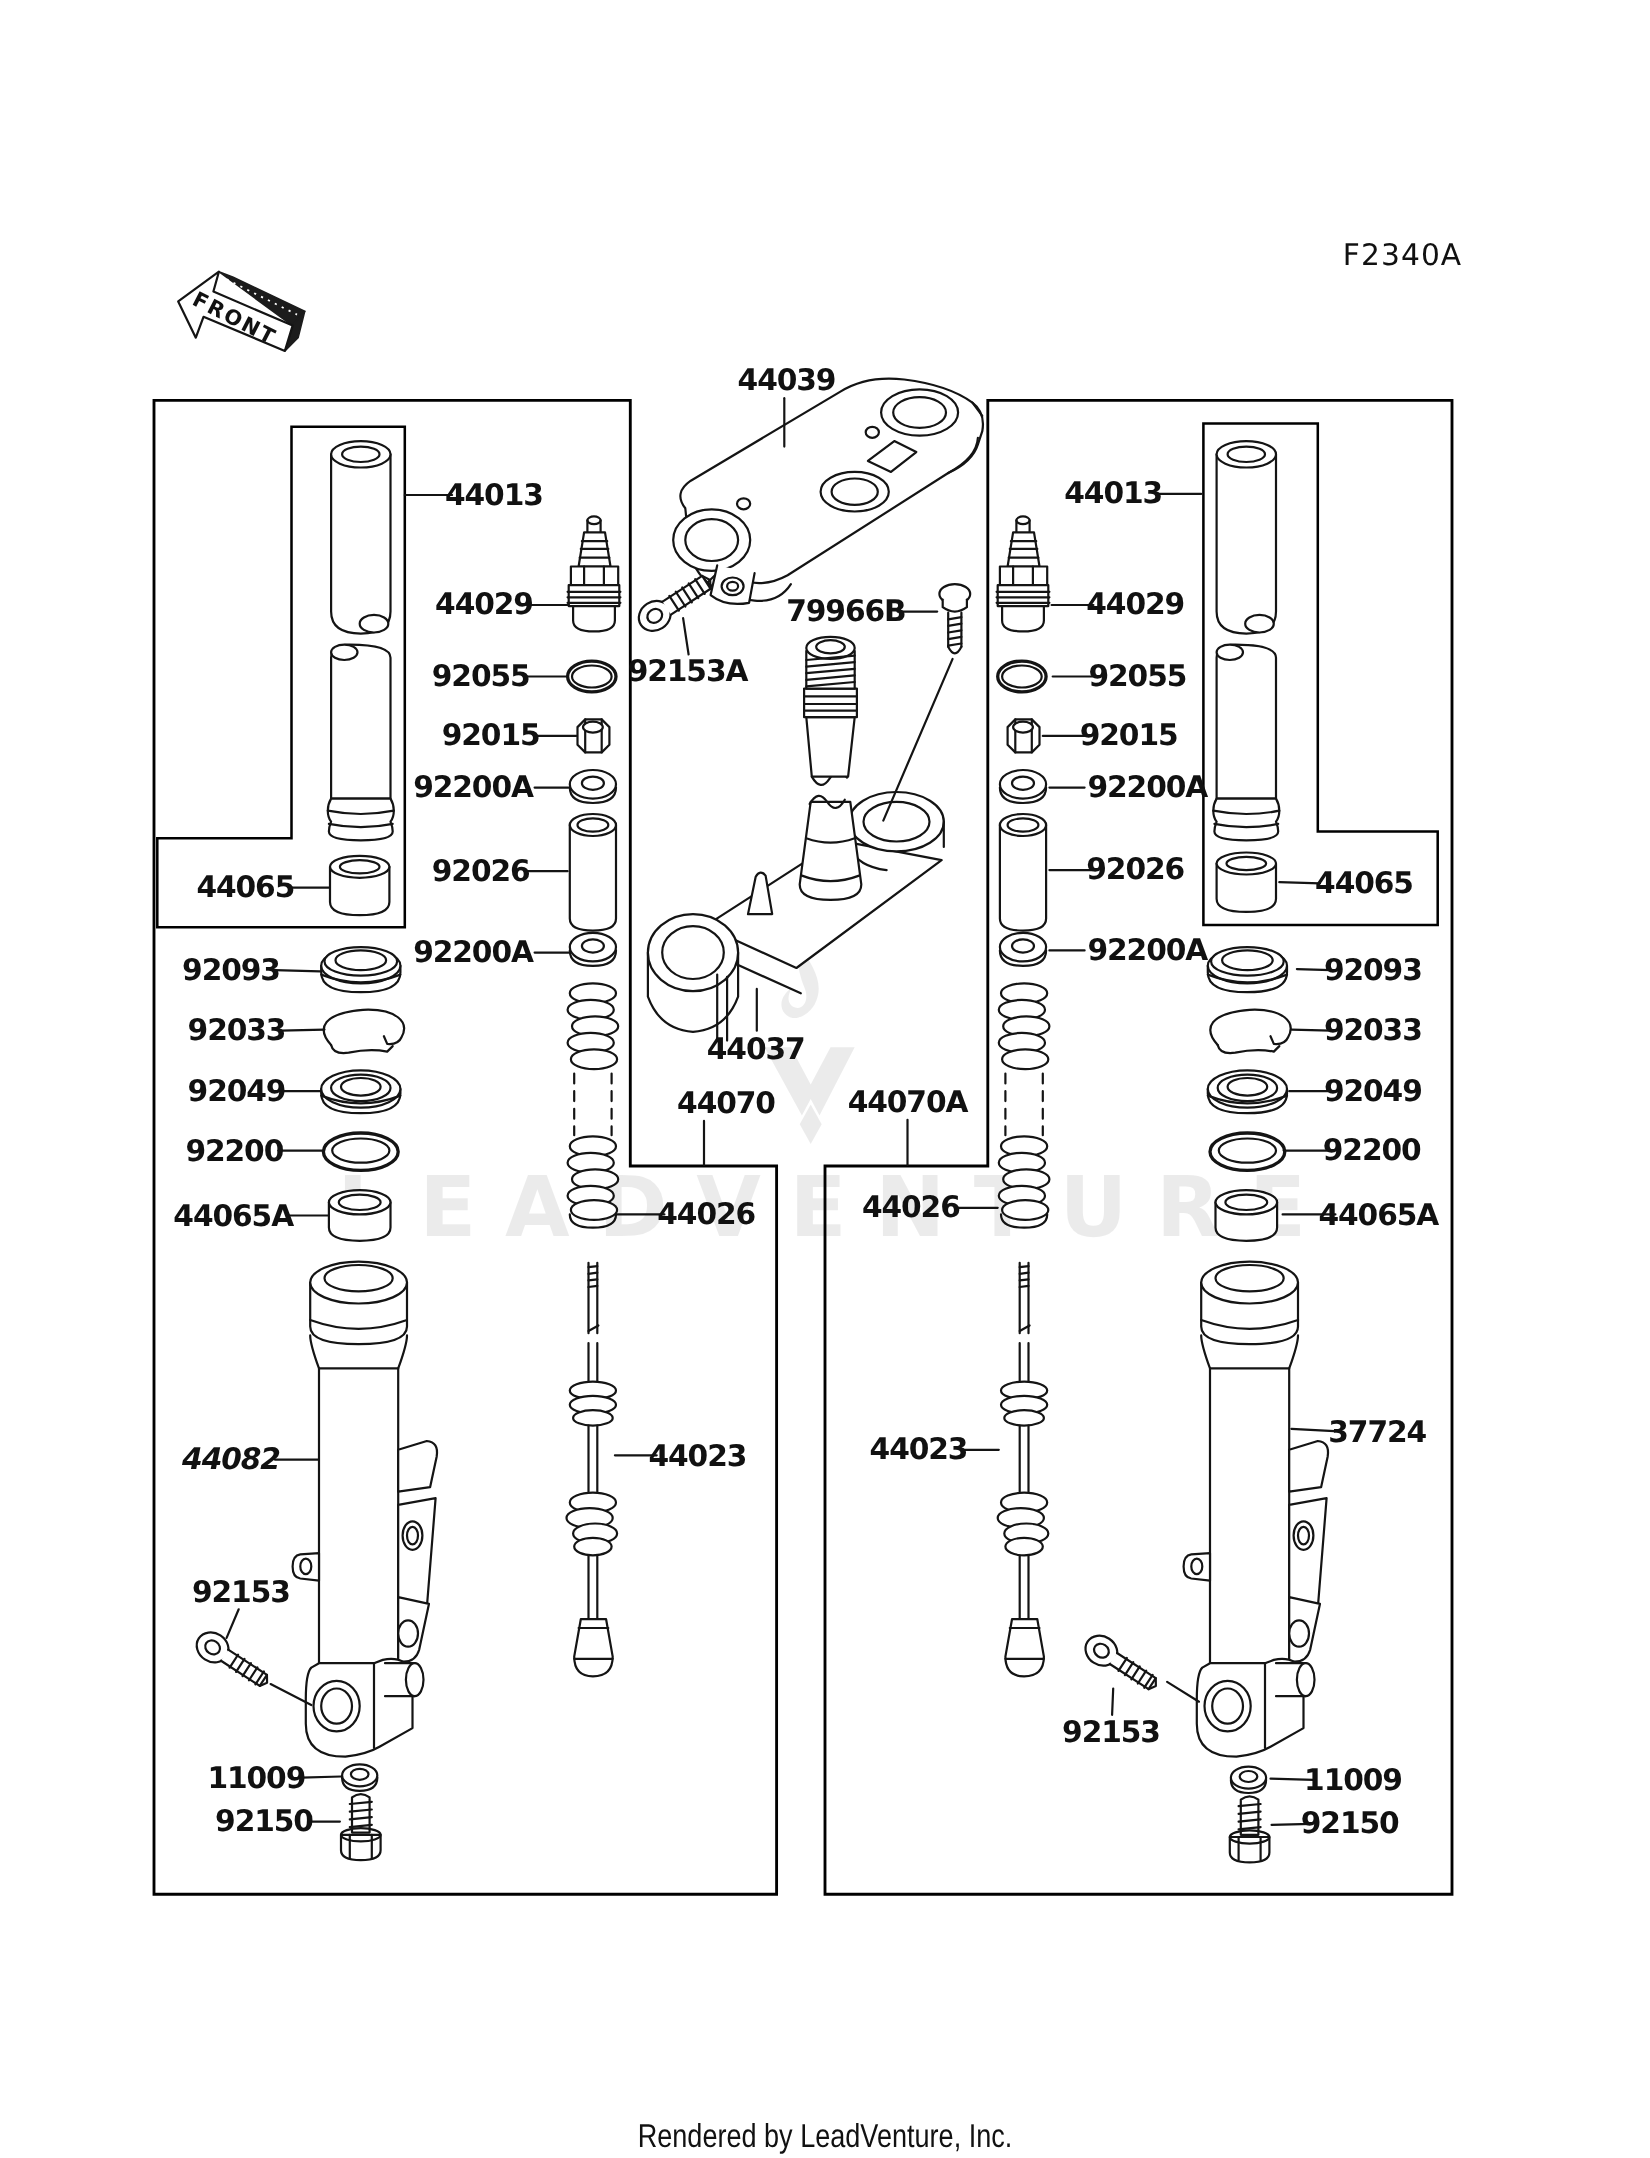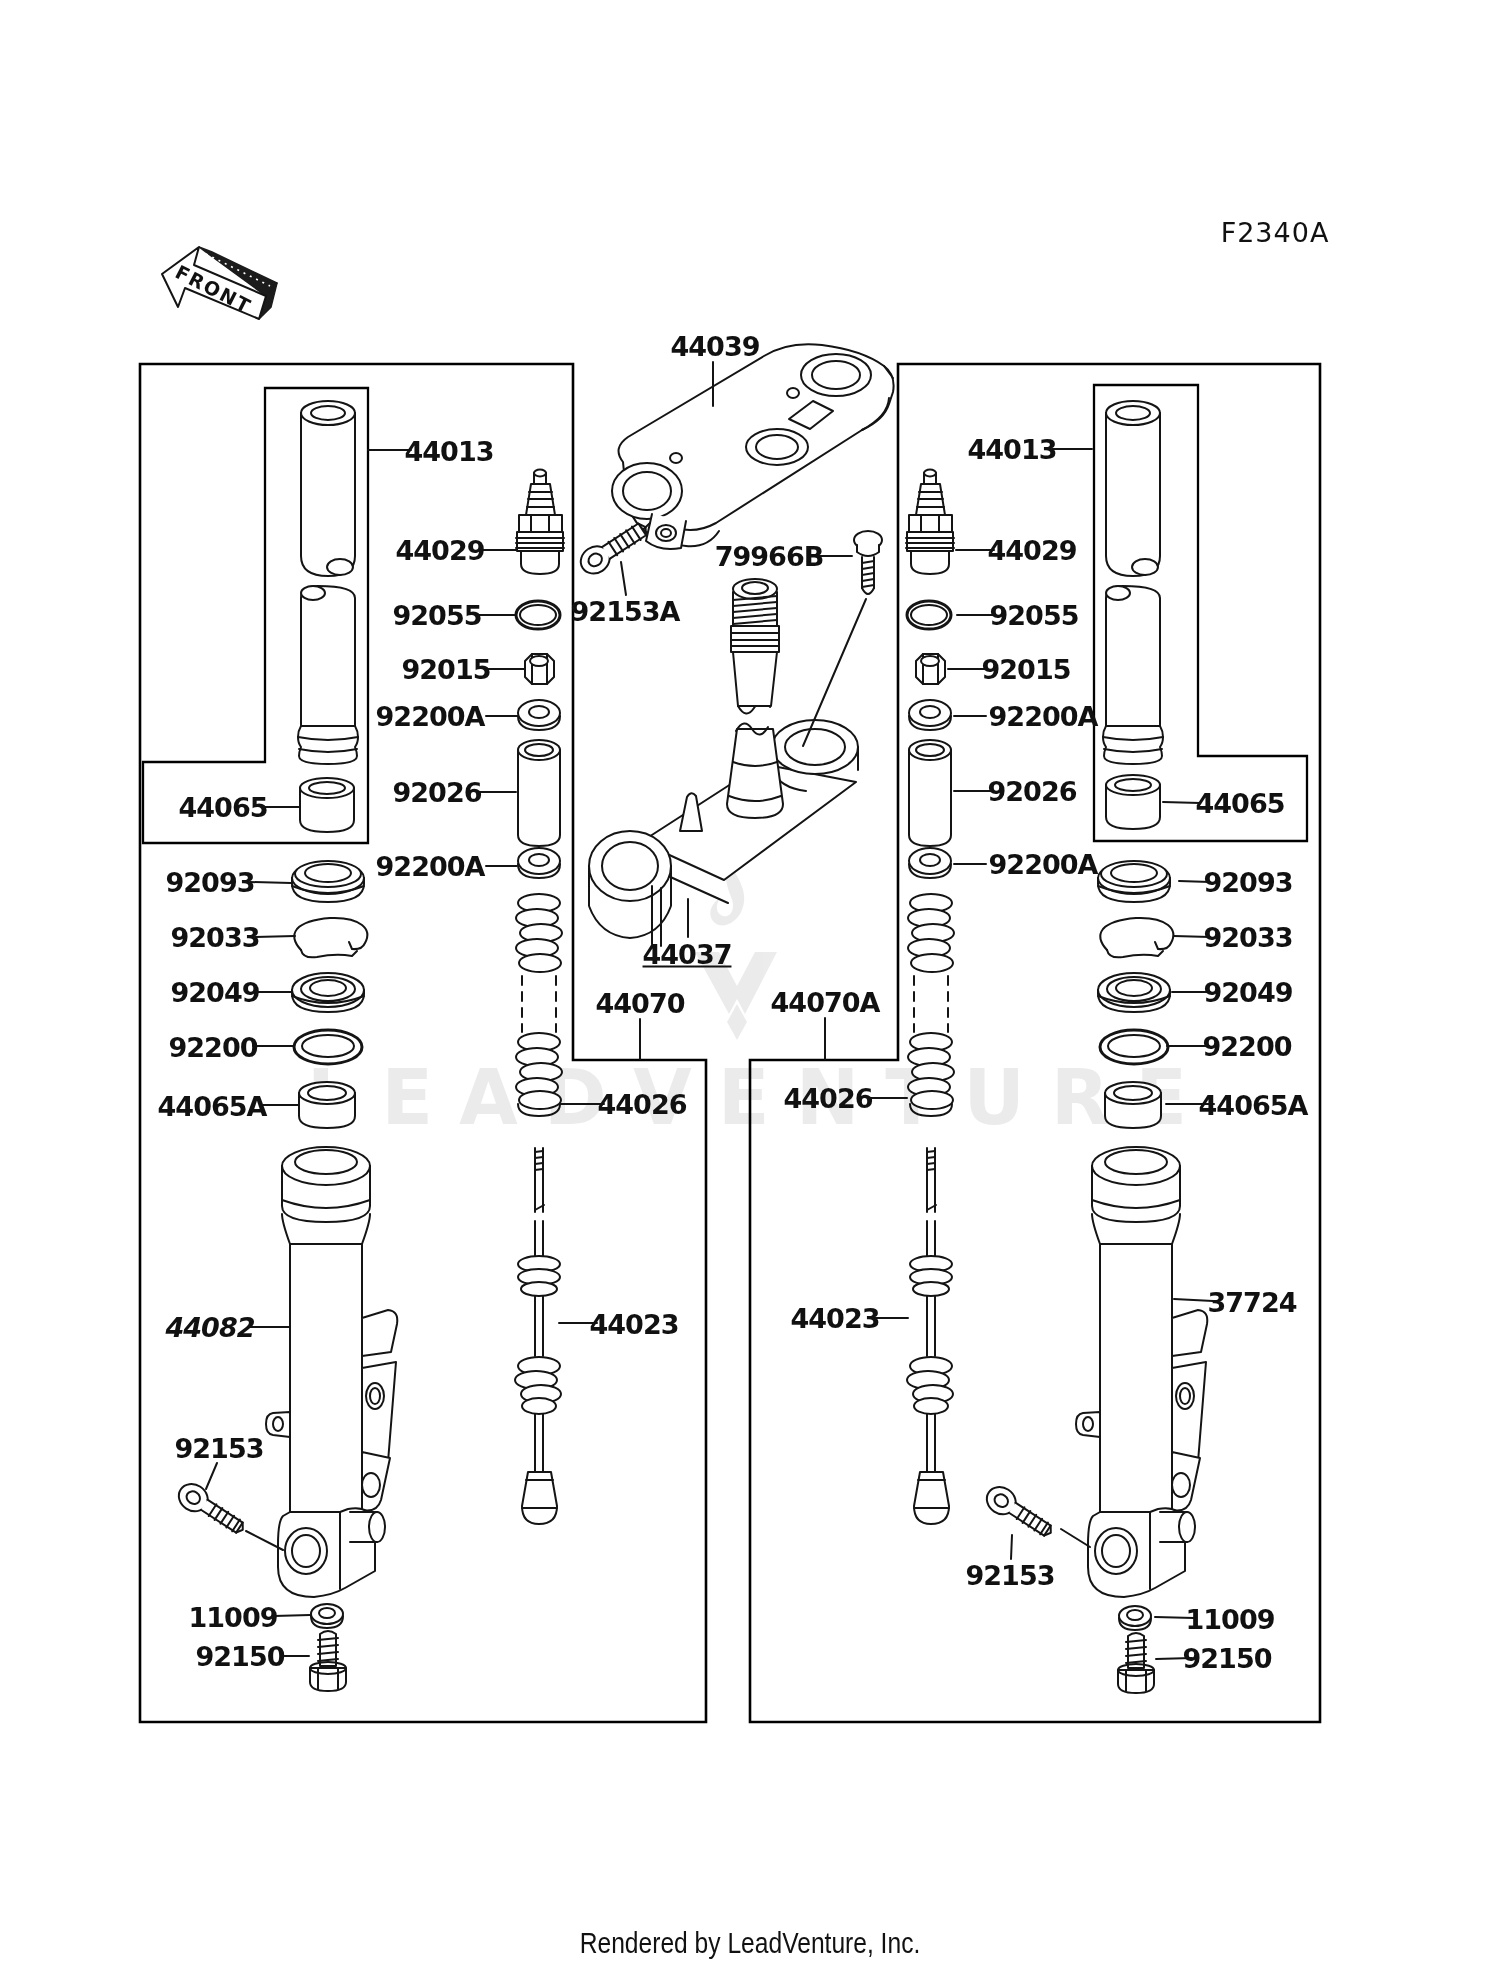--- a/index.html
+++ b/index.html
@@ -368,25 +368,25 @@
       <div class="part-label" style="left: 215px; top: 937px;">92033</div>
       <div class="part-label" style="left: 215px; top: 992px;">92049</div>
       <div class="part-label" style="left: 213px; top: 1047px;">92200</div>
       <div class="part-label" style="left: 212px; top: 1106px;">44065A</div>
       <div class="part-label" style="left: 210px; top: 1327px; font-style: italic;">44082</div>
       <div class="part-label" style="left: 219px; top: 1448px;">92153</div>
       <div class="part-label" style="left: 233px; top: 1617px;">11009</div>
       <div class="part-label" style="left: 240px; top: 1656px;">92150</div>
       <div class="part-label" style="left: 634px; top: 1324px;">44023</div>
       <div class="part-label" style="left: 642px; top: 1104px;">44026</div>
-      <div class="part-label" style="left: 640px; top: 1003px; text-align: center;">44070</div>
+      <div class="part-label" style="left: 660px; top: 1003px; text-align: center;">44070</div>
       <div class="part-label" style="left: 715px; top: 346px;">44039</div>
       <div class="part-label" style="left: 625px; top: 611px;">92153A</div>
       <div class="part-label" style="left: 769px; top: 556px;">79966B</div>
-      <div class="part-label" style="left: 687px; top: 954px; text-decoration: underline;">44037</div>
+      <div class="part-label" style="left: 687px; top: 954px;">44037</div>
       <div class="part-label" style="left: 825px; top: 1002px; text-align: right;">44070A</div>
       <div class="part-label" style="left: 828px; top: 1098px;">44026</div>
       <div class="part-label" style="left: 835px; top: 1318px;">44023</div>
       <div class="part-label" style="left: 1012px; top: 449px;">44013</div>
       <div class="part-label" style="left: 1032px; top: 550px;">44029</div>
       <div class="part-label" style="left: 1034px; top: 615px;">92055</div>
       <div class="part-label" style="left: 1026px; top: 669px;">92015</div>
       <div class="part-label" style="left: 1043px; top: 716px;">92200A</div>
       <div class="part-label" style="left: 1032px; top: 791px;">92026</div>
       <div class="part-label" style="left: 1043px; top: 864px;">92200A</div>

